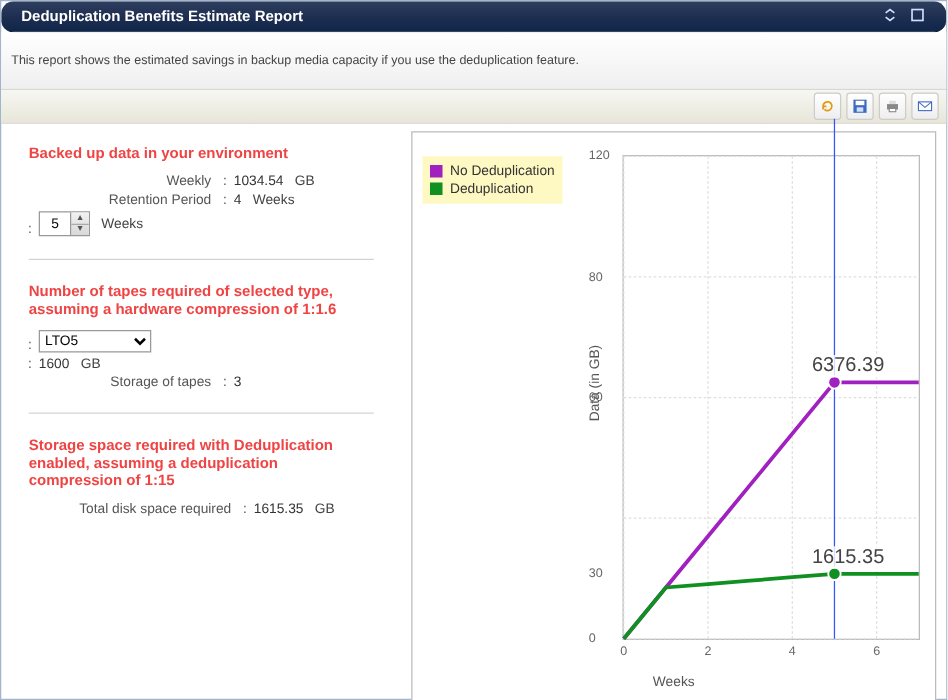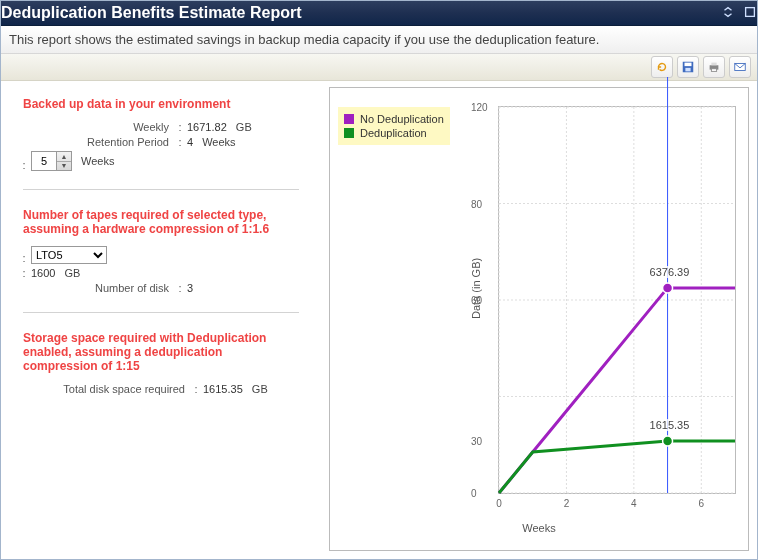--- a/index.html
+++ b/index.html
@@ -16,43 +16,44 @@
     box-sizing: border-box;
     border: 1px solid #a3b5cc;
     position: relative;
     background: #fff;
   }
   .titlebar {
     height: 24px;
     background: linear-gradient(to bottom, #2d3e5f 0%, #1e2f51 50%, #10264a 100%);
     color: #fff;
     font-weight: bold;
-    font-size: 16px;
+    font-size: 12px;
     line-height: 24px;
-    padding: 0 0;
+    padding: 0 16px;
     display: flex;
     align-items: center;
     justify-content: space-between;
     border-bottom: 1px solid #0b1e3a;
+    border-radius: 10px;
   }
   .titlebar-controls {
     display: flex;
     gap: 8px;
   }
   .titlebar-controls .ctrl {
     color: #cfe0ff;
     font-size: 12px;
     cursor: pointer;
     line-height: 1;
   }
   .description {
     background: linear-gradient(to bottom, #ffffff, #efefef);
     color: #444;
-    padding: 6px 8px;
-    font-size: 13px;
+    padding: 17px 8px;
+    font-size: 10px;
     border-bottom: 1px solid #d7d7d7;
   }
   .toolbar {
     height: 26px;
     background: linear-gradient(to bottom, #f7f7f2, #e8e6d9);
     border-bottom: 1px solid #d6d4c6;
     display: flex;
     justify-content: flex-end;
     align-items: center;
     padding: 0 6px;
@@ -231,21 +232,21 @@
     color: #555;
     transform-origin: left center;
   }
   svg.plot {
     position: absolute;
     left: 0; top: 0; width: 100%; height: 100%;
     overflow: visible;
   }
   .data-label {
     position: absolute;
-    font-size: 11px;
+    font-size: 16px;
     color: #444;
     background: rgba(255,255,255,0.8);
     padding: 0 2px;
     white-space: nowrap;
   }
 
   .icon-svg { width:14px; height:14px; }
 </style>
 </head>
 <body>
@@ -302,21 +303,21 @@
   <div class="layout">
 
     <div class="left-panel">
 
       <div class="section-title">Backed up data in your environment</div>
 
       <div class="kv">
         <div class="k">Weekly</div>
         <div class="sep">:</div>
         <div class="v">
-          <span>1671.82</span>
+          <span>1034.54</span>
           <span class="unit">GB</span>
         </div>
       </div>
 
       <div class="kv">
         <div class="k">Retention Period</div>
         <div class="sep">:</div>
         <div class="v">
           <span>4</span>
           <span class="unit">Weeks</span>
@@ -337,36 +338,36 @@
         </div>
       </div>
 
       <div class="divider"></div>
 
       <div class="section-title" style="max-width:270px">Number of tapes required of selected type, assuming a hardware compression of 1:1.6</div>
 
       <div class="kv">
         <div class="sep">:</div>
         <div class="v">
-          <select class="small-select" style="width:76px">
+          <select class="small-select" style="width:90px">
             <option>LTO5</option>
           </select>
         </div>
       </div>
 
       <div class="kv">
         <div class="sep">:</div>
         <div class="v">
           <span>1600</span>
           <span class="unit">GB</span>
         </div>
       </div>
 
       <div class="kv">
-        <div class="k">Number of disk</div>
+        <div class="k">Storage of tapes</div>
         <div class="sep">:</div>
         <div class="v">
           <span>3</span>
         </div>
       </div>
 
       <div class="divider"></div>
 
       <div class="section-title" style="max-width:270px">Storage space required with Deduplication enabled, assuming a deduplication compression of 1:15</div>
 

